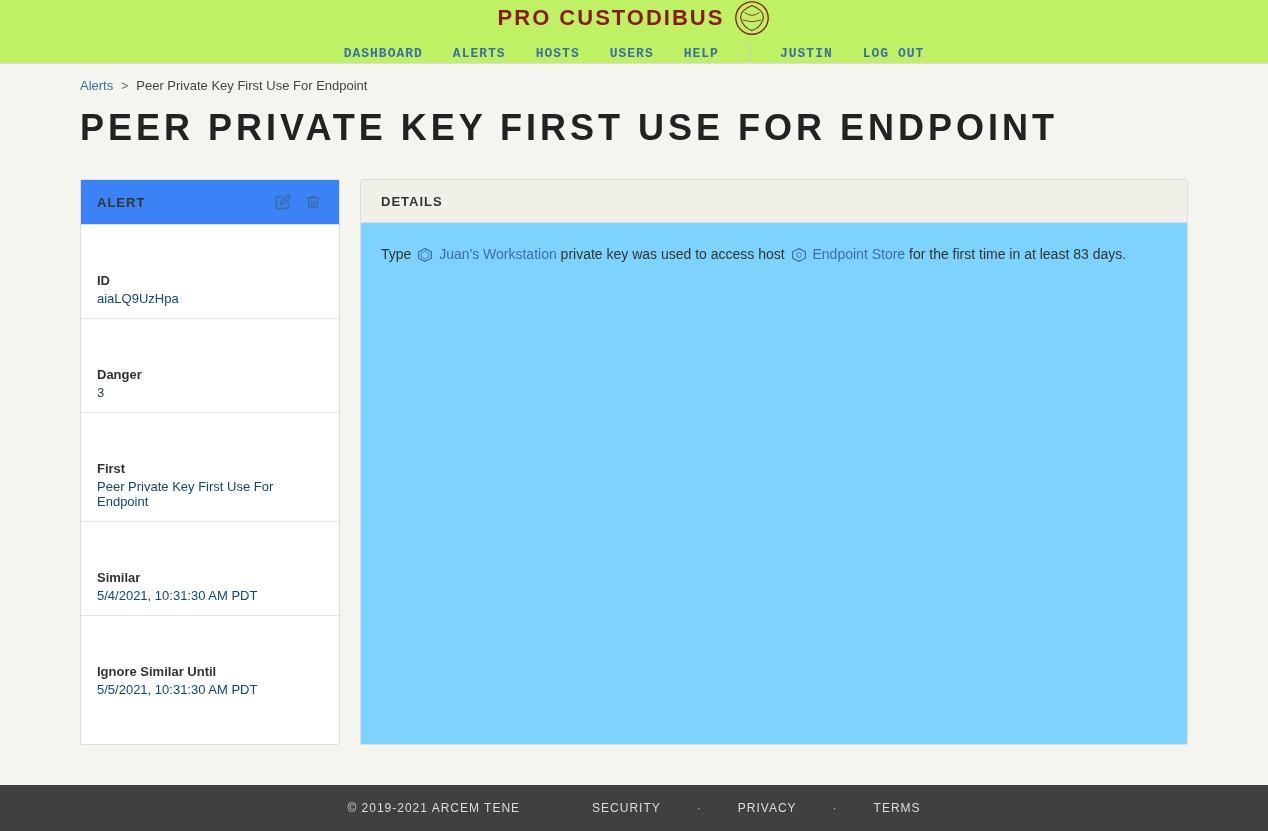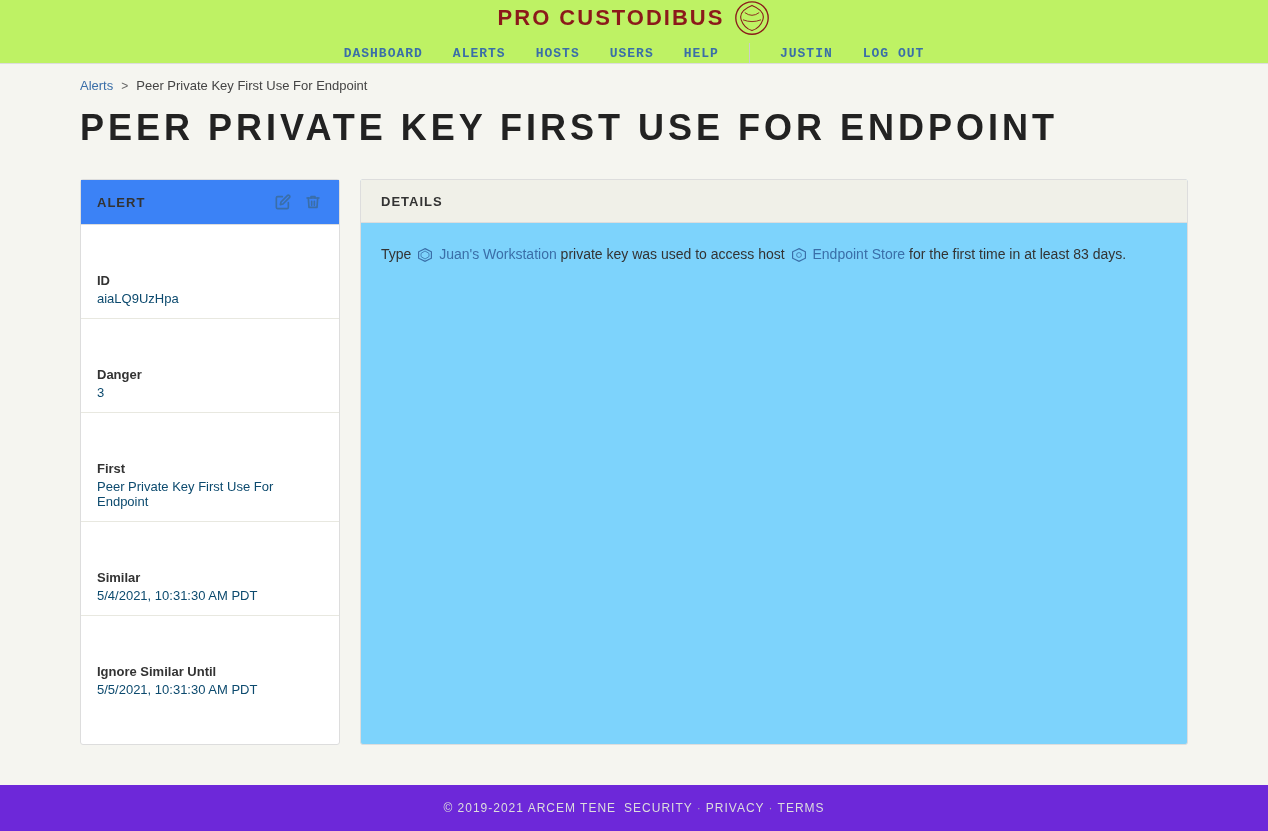--- a/index.html
+++ b/index.html
@@ -194,29 +194,29 @@
     }
     .peer-icon {
       display: inline-block;
       width: 16px;
       height: 16px;
       vertical-align: middle;
     }
 
     
     footer {
-      background: #6d28d9;
+      background: #404040;
       color: #ddd;
       text-align: left;
       padding: 16px;
       font-size: 12px;
       display: flex;
       justify-content: center;
       align-items: center;
-      gap: 4px;
+      gap: 36px;
       letter-spacing: 1px;
     }
     .footer-link {
       color: #ddd;
       text-decoration: none;
       text-transform: uppercase;
       font-size: 12px;
       cursor: pointer;
     }
     .footer-sep {

